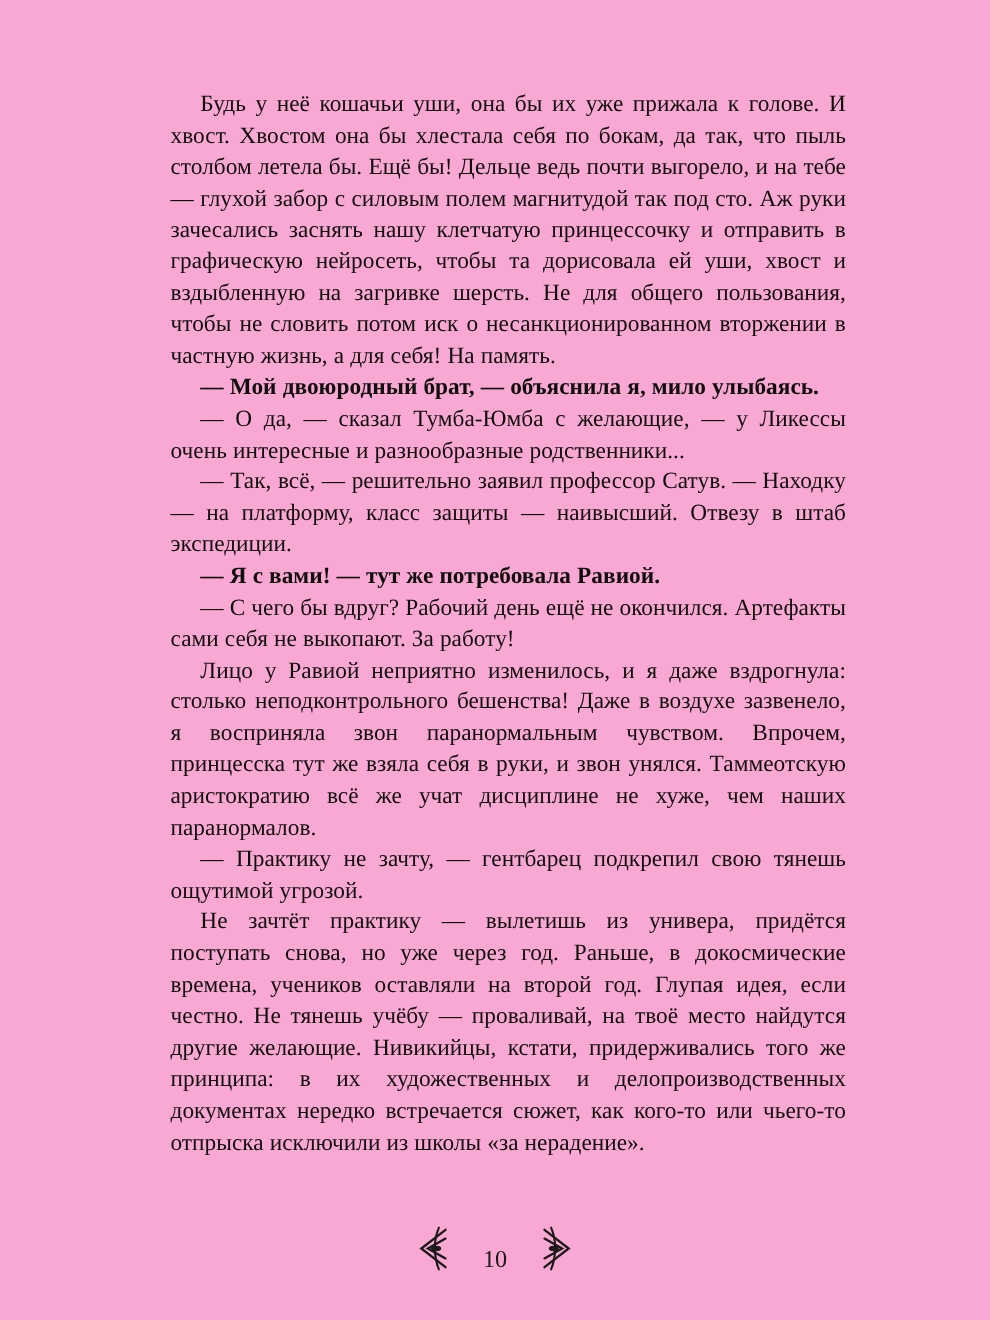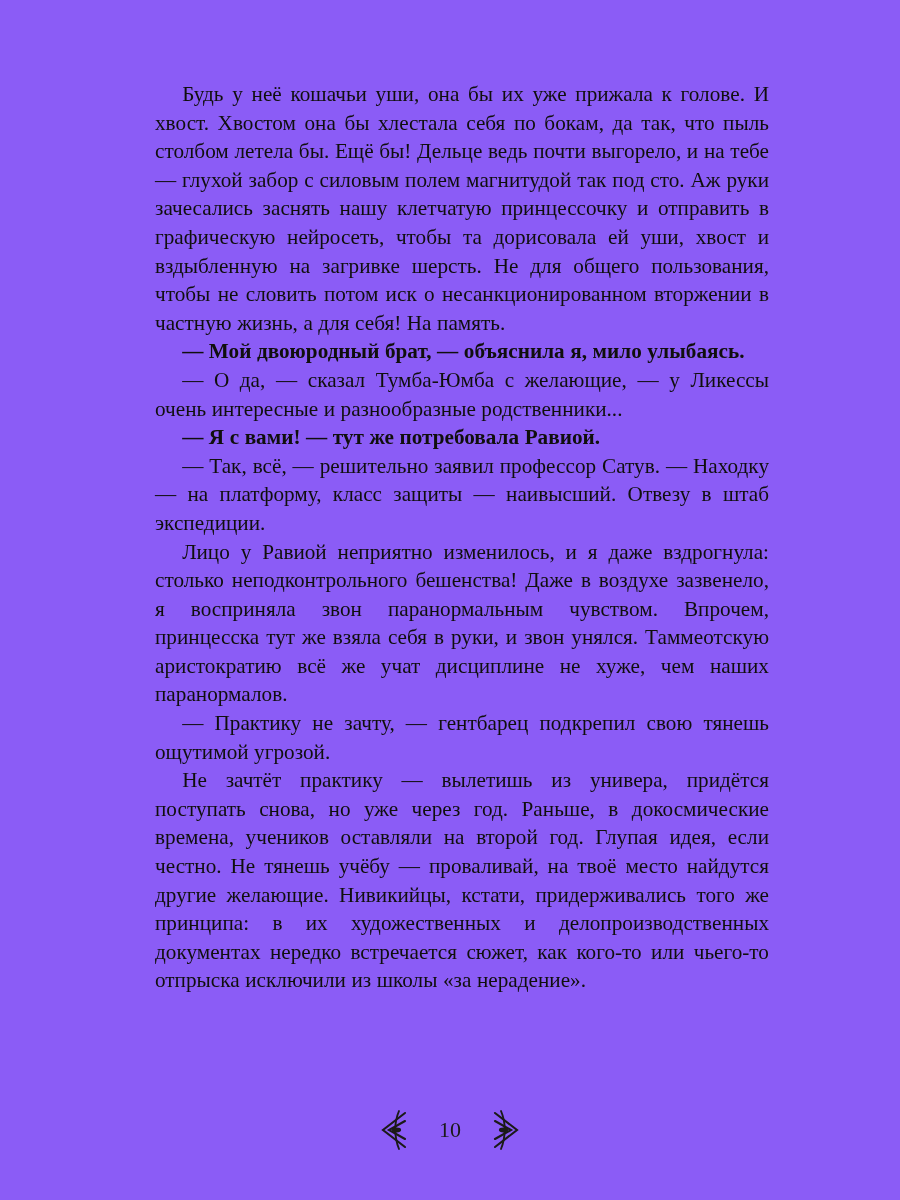--- a/index.html
+++ b/index.html
@@ -5,21 +5,21 @@
 <style>
   html, body {
     margin: 0;
     padding: 0;
     background: #ffffff;
   }
   .page {
     position: relative;
     width: 900px;
     height: 1200px;
-    background: #8b5cf6;
+    background: #f9a8d4;
     overflow: hidden;
     box-sizing: border-box;
   }
   .text-column {
     position: absolute;
     left: 155px;
     top: 80px;
     width: 614px;
   }
   .para {
@@ -40,21 +40,21 @@
     text-align-last: left;
     font-weight: bold;
   }
   .footer {
     position: absolute;
     left: 0;
     right: 0;
     top: 1104px;
     height: 52px;
     display: flex;
-    align-items: center;
+    align-items: flex-end;
     justify-content: center;
     gap: 28px;
   }
   .ornament {
     display: block;
     width: 34px;
     height: 42px;
     color: #1b1a18;
   }
   .ornament svg {
@@ -73,22 +73,23 @@
 </style>
 </head>
 <body>
 
 <div class="page">
 
   <div class="text-column">
     <p class="para">Будь у неё кошачьи уши, она бы их уже прижала к голове. И хвост. Хвостом она бы хлестала себя по бокам, да так, что пыль столбом летела бы. Ещё бы! Дельце ведь почти выгорело, и на тебе — глухой забор с силовым полем магнитудой так под сто. Аж руки зачесались заснять нашу клетчатую принцессочку и отправить в графическую нейросеть, чтобы та дорисовала ей уши, хвост и вздыбленную на загривке шерсть. Не для общего пользования, чтобы не словить потом иск о несанкционированном вторжении в частную жизнь, а для себя! На память.</p>
     <p class="para last-line-left">— Мой двоюродный брат, — объяснила я, мило улыбаясь.</p>
     <p class="para">— О да, — сказал Тумба-Юмба с желающие, — у Ликессы очень интересные и разнообразные родственники...</p>
+    <p class="para">— Так, всё, — решительно заявил профессор Сатув. — Находку — на платформу, класс защиты — наивысший. Отвезу в штаб экспедиции.</p>
     <p class="para last-line-left">— Я с вами! — тут же потребовала Равиой.</p>
-    <p class="para">— Так, всё, — решительно заявил профессор Сатув. — Находку — на платформу, класс защиты — наивысший. Отвезу в штаб экспедиции.</p>
+    <p class="para">— С чего бы вдруг? Рабочий день ещё не окончился. Артефакты сами себя не выкопают. За работу!</p>
     <p class="para">Лицо у Равиой неприятно изменилось, и я даже вздрогнула: столько неподконтрольного бешенства! Даже в воздухе зазвенело, я восприняла звон паранормальным чувством. Впрочем, принцесска тут же взяла себя в руки, и звон унялся. Таммеотскую аристократию всё же учат дисциплине не хуже, чем наших паранормалов.</p>
     <p class="para">— Практику не зачту, — гентбарец подкрепил свою тянешь ощутимой угрозой.</p>
     <p class="para">Не зачтёт практику — вылетишь из универа, придётся поступать снова, но уже через год. Раньше, в докосмические времена, учеников оставляли на второй год. Глупая идея, если честно. Не тянешь учёбу — проваливай, на твоё место найдутся другие желающие. Нивикийцы, кстати, придерживались того же принципа: в их художественных и делопроизводственных документах нередко встречается сюжет, как кого-то или чьего-то отпрыска исключили из школы «за нерадение».</p>
   </div>
 
   <div class="footer">
     <span class="ornament">
       <svg viewBox="0 0 34 42" xmlns="http://www.w3.org/2000/svg" aria-hidden="true">
         <path d="M30 4 L8 21 L30 38" fill="none" stroke="currentColor" stroke-width="2.1" stroke-linecap="round" stroke-linejoin="miter"></path>
         <path d="M30 12 L14 21 L30 30" fill="none" stroke="currentColor" stroke-width="2.1" stroke-linecap="round" stroke-linejoin="miter"></path>

